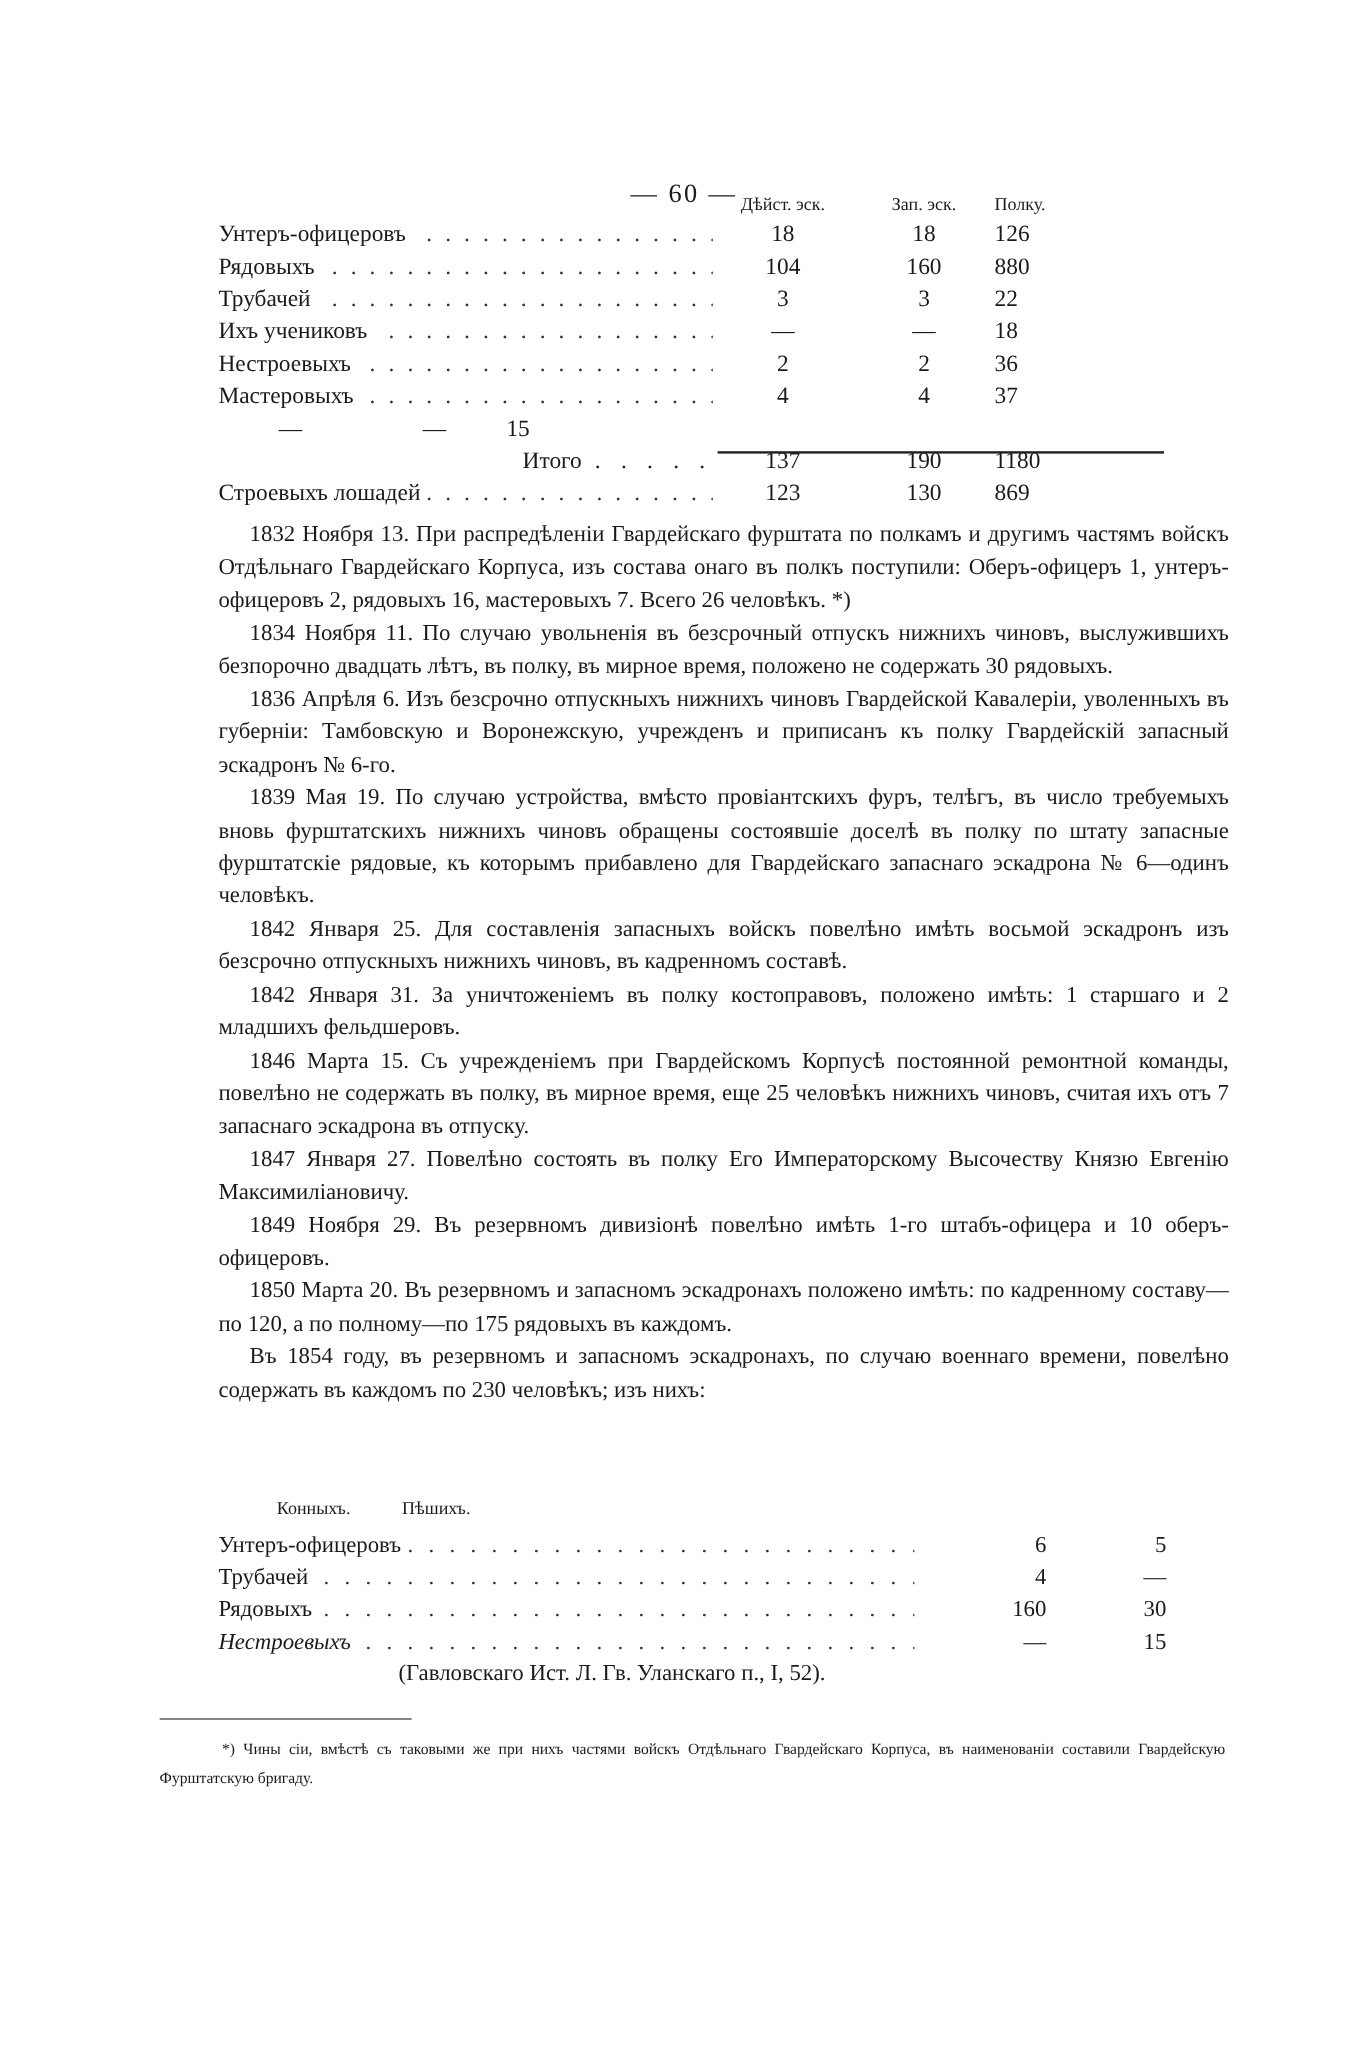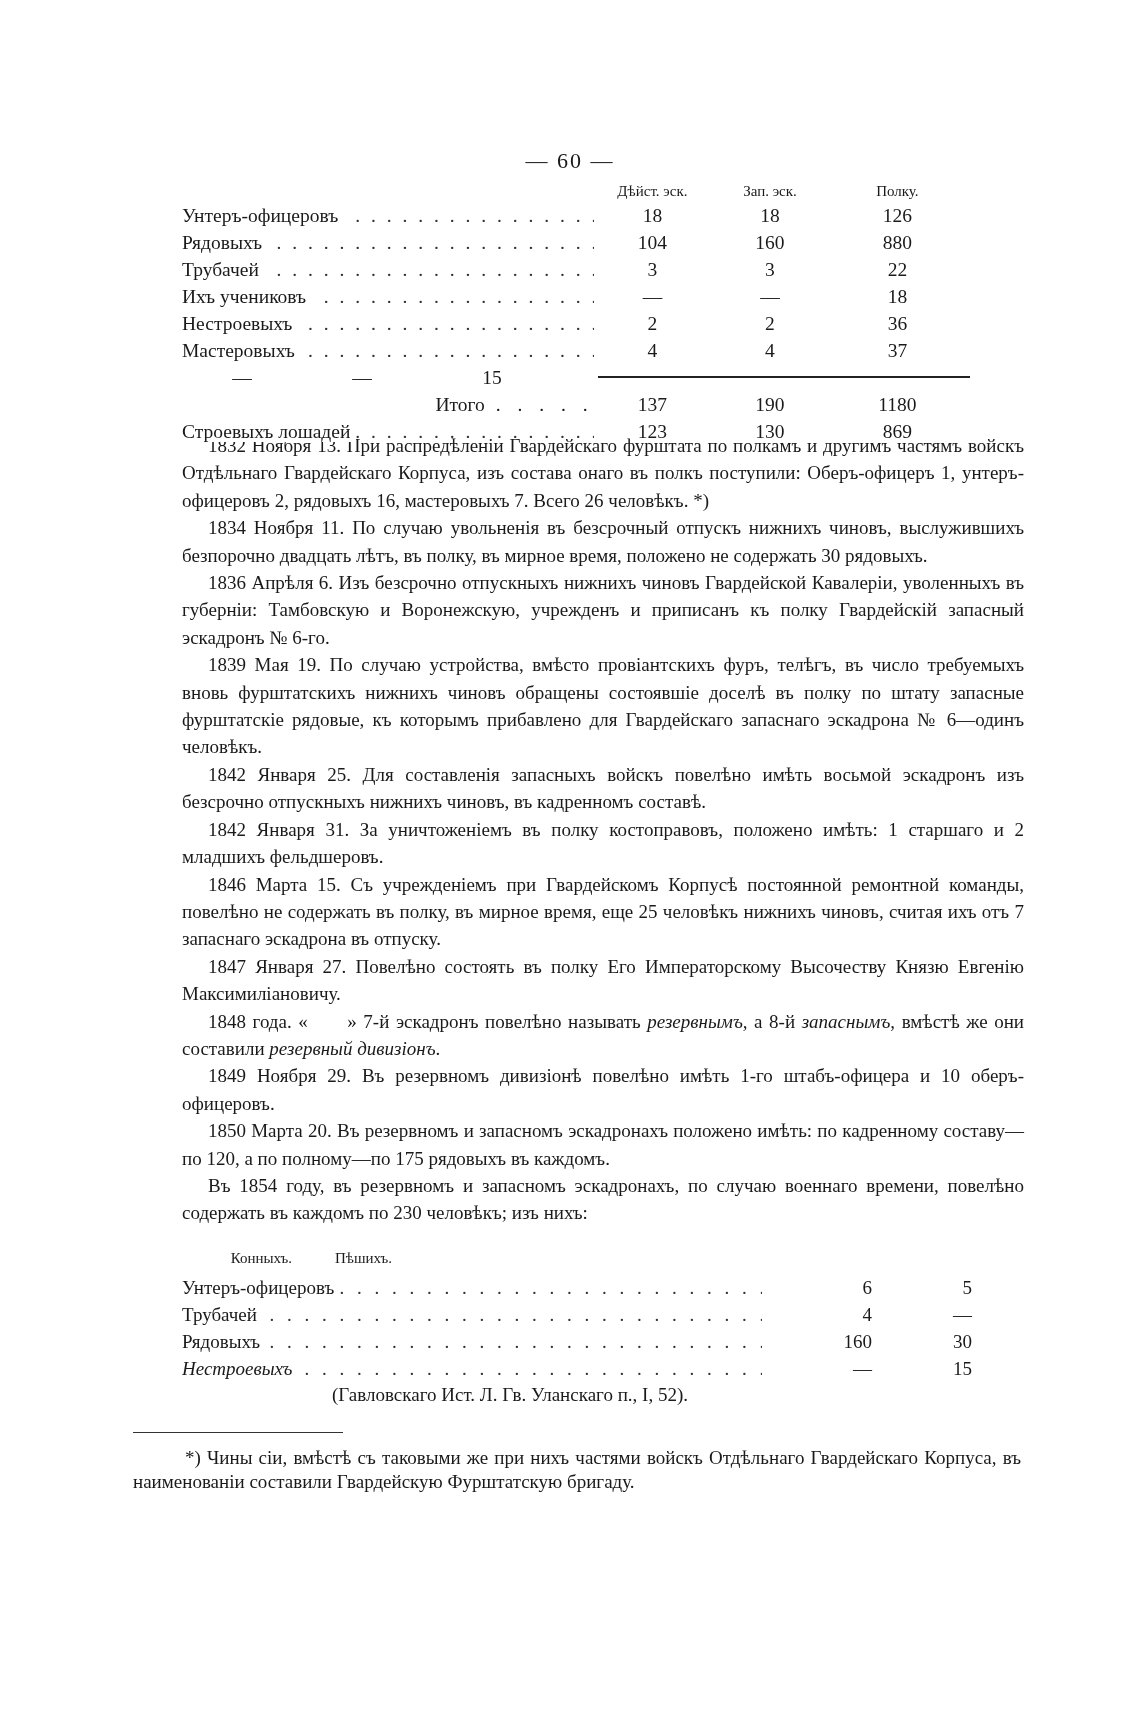--- a/index.html
+++ b/index.html
@@ -9,41 +9,41 @@
          font-size: 22px; letter-spacing: 2px; margin-top: 36px; }
   .table1 { position: absolute; left: 182px; top: 163px; width: 790px; }
   .t-row { display: flex; align-items: baseline; height: 27px; font-size: 19.5px; }
   .t-head { font-size: 15px; height: 22px; }
   .t-label { width: 420px; white-space: nowrap; overflow: hidden; position: relative; }
   .t-label .lbl { background: #fff; padding-right: 6px; position: relative; z-index: 1; }
   .t-label.dotted::after { content: ". . . . . . . . . . . . . . . . . . . . . . . . . . . . . . . . . . . .";
          position: absolute; left: 0; right: 0; top: 0; white-space: nowrap; letter-spacing: 3px;
          overflow: hidden; color: #333; }
   .t-col { width: 120px; text-align: center; }
-  .t-col.c3 { width: 140px; text-align: center; padding-right: 6px; margin-top: 20px; }
+  .t-col.c3 { width: 140px; text-align: left; padding-right: 6px; }
   .t-total .t-label { text-align: right; padding-right: 0; }
   .rule { position: absolute; left: 598px; top: 376px; width: 372px; border-top: 2px solid #222; }
   .body-text { position: absolute; left: 182px; top: 432px; width: 842px; font-size: 19px;
          line-height: 27.4px; text-align: justify; }
   .para { margin: 0; text-indent: 0; }
   .para .first { padding-left: 26px; }
   em { font-style: italic; }
   .table2 { position: absolute; left: 182px; top: 1250px; width: 800px; }
   .u-row { display: flex; align-items: baseline; height: 27px; font-size: 19px; }
   .u-label { width: 580px; white-space: nowrap; overflow: hidden; position: relative; }
   .u-label .lbl { background: #fff; padding-right: 6px; position: relative; z-index: 1; }
   .u-label.dotted::after { content: ". . . . . . . . . . . . . . . . . . . . . . . . . . . . . . . . . . . . . . . . .";
          position: absolute; left: 0; right: 0; top: 0; white-space: nowrap; letter-spacing: 4px;
          overflow: hidden; color: #333; }
   .u-col { width: 110px; text-align: right; }
   .u-col.c2 { width: 100px; }
   .u-head .u-col { font-size: 15px; }
   .source { position: absolute; left: 0; width: 1020px; top: 1384px; text-align: center; font-size: 19px; }
   .fn-rule { position: absolute; left: 133px; top: 1432px; width: 210px; border-top: 1.5px solid #333; }
-  .footnote { position: absolute; left: 133px; top: 1446px; width: 888px; font-size: 19px;
+  .footnote { position: absolute; left: 133px; top: 1446px; width: 888px; font-size: 13px;
          line-height: 24px; text-align: justify; }
   .footnote .first { padding-left: 52px; }
 </style>
 </head>
 <body>
 
 <div class="page-number">— 60 —</div>
 
 <div class="table1">
   <div class="t-row t-head">
@@ -112,21 +112,20 @@
 
 <div class="body-text">
   <p class="para"><span class="first">1832 Ноября 13.</span> <span>При распредѣленіи Гвардейскаго фурштата по полкамъ и другимъ частямъ войскъ Отдѣльнаго Гвардейскаго Корпуса, изъ состава онаго въ полкъ поступили: Оберъ-офицеръ 1, унтеръ-офицеровъ 2, рядовыхъ 16, мастеровыхъ 7. Всего 26 человѣкъ. *)</span></p>
   <p class="para"><span class="first">1834 Ноября 11.</span> <span>По случаю увольненія въ безсрочный отпускъ нижнихъ чиновъ, выслужившихъ безпорочно двадцать лѣтъ, въ полку, въ мирное время, положено не содержать 30 рядовыхъ.</span></p>
   <p class="para"><span class="first">1836 Апрѣля 6.</span> <span>Изъ безсрочно отпускныхъ нижнихъ чиновъ Гвардейской Кавалеріи, уволенныхъ въ губерніи: Тамбовскую и Воронежскую, учрежденъ и приписанъ къ полку Гвардейскій запасный эскадронъ № 6-го.</span></p>
   <p class="para"><span class="first">1839 Мая 19.</span> <span>По случаю устройства, вмѣсто провіантскихъ фуръ, телѣгъ, въ число требуемыхъ вновь фурштатскихъ нижнихъ чиновъ обращены состоявшіе доселѣ въ полку по штату запасные фурштатскіе рядовые, къ которымъ прибавлено для Гвардейскаго запаснаго эскадрона № 6—одинъ человѣкъ.</span></p>
   <p class="para"><span class="first">1842 Января 25.</span> <span>Для составленія запасныхъ войскъ повелѣно имѣть восьмой эскадронъ изъ безсрочно отпускныхъ нижнихъ чиновъ, въ кадренномъ составѣ.</span></p>
   <p class="para"><span class="first">1842 Января 31.</span> <span>За уничтоженіемъ въ полку костоправовъ, положено имѣть: 1 старшаго и 2 младшихъ фельдшеровъ.</span></p>
   <p class="para"><span class="first">1846 Марта 15.</span> <span>Съ учрежденіемъ при Гвардейскомъ Корпусѣ постоянной ремонтной команды, повелѣно не содержать въ полку, въ мирное время, еще 25 человѣкъ нижнихъ чиновъ, считая ихъ отъ 7 запаснаго эскадрона въ отпуску.</span></p>
   <p class="para"><span class="first">1847 Января 27.</span> <span>Повелѣно состоять въ полку Его Императорскому Высочеству Князю Евгенію Максимиліановичу.</span></p>
-  <p class="para"><span class="first">1848 года.</span> <span style="white-space:pre">«      » 7-й эскадронъ повелѣно называть </span><em>резервнымъ</em><span>, а 8-й </span><em>запаснымъ</em><span>, вмѣстѣ же они составили </span><em>резервный дивизіонъ</em><span>.</span></p>
   <p class="para"><span class="first">1849 Ноября 29.</span> <span>Въ резервномъ дивизіонѣ повелѣно имѣть 1-го штабъ-офицера и 10 оберъ-офицеровъ.</span></p>
   <p class="para"><span class="first">1850 Марта 20.</span> <span>Въ резервномъ и запасномъ эскадронахъ положено имѣть: по кадренному составу—по 120, а по полному—по 175 рядовыхъ въ каждомъ.</span></p>
   <p class="para"><span class="first"></span><span>Въ 1854 году, въ резервномъ и запасномъ эскадронахъ, по случаю военнаго времени, повелѣно содержать въ каждомъ по 230 человѣкъ; изъ нихъ:</span></p>
 </div>
 
 <div class="table2">
   <div class="u-row u-head">
     <div class="u-col">Конныхъ.</div>
     <div class="u-col c2">Пѣшихъ.</div>
   </div>

